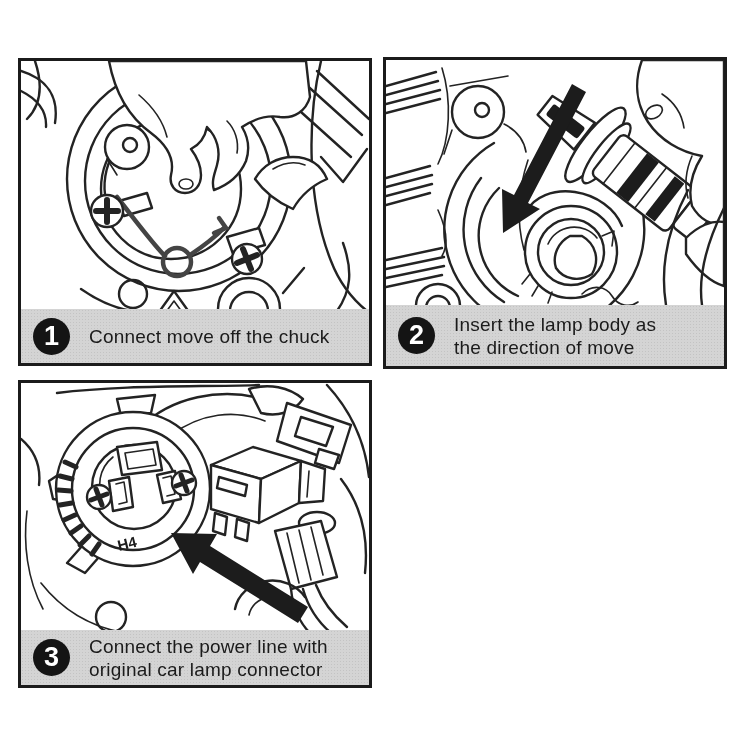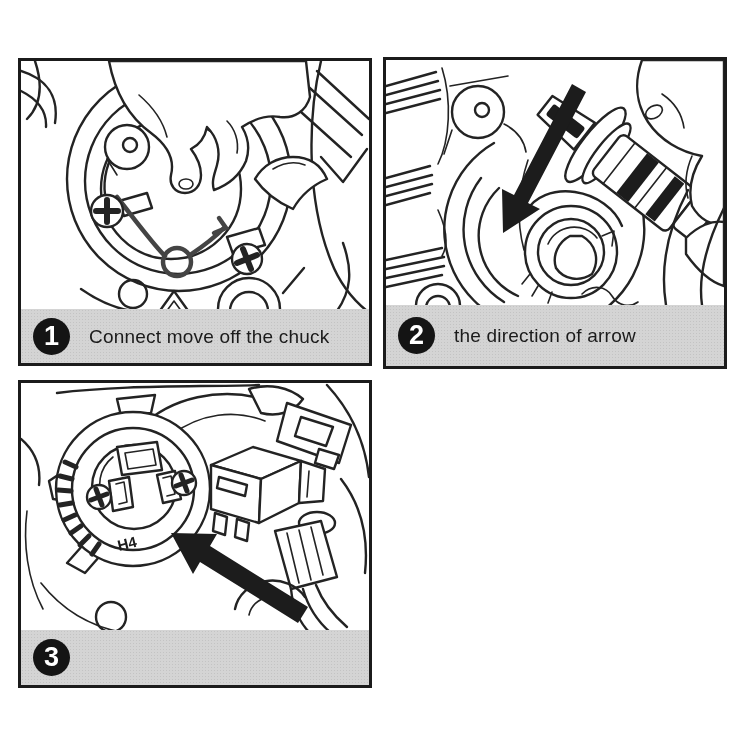--- a/index.html
+++ b/index.html
@@ -180,21 +180,22 @@
         <path class="ln thin" d="M196,234 C206,224 220,226 226,236 C232,246 244,248 252,242"></path>
         <circle class="ln" cx="52" cy="246" r="22"></circle>
         <circle class="ln" cx="52" cy="248" r="12"></circle>
       </g>
 
       <path class="blk" d="M186,24 L200,32 L142,143 L154,149 L117,173 L116,129 L128,135 Z"></path>
     </svg>
     <div class="caption cap-2">
       <div class="badge">2</div>
       <div class="cap-text">
-        <span>the direction of arrow</span>
+        <span>Insert the lamp body as</span>
+        <span>the direction of move</span>
       </div>
     </div>
   </div>
 
   <div class="panel panel-3">
     <svg class="art" width="348" height="250" viewBox="0 0 348 250" preserveAspectRatio="none">
 
       <g>
         <path class="ln" d="M36,10 C100,2 170,4 238,2"></path>
         <path class="ln" d="M120,44 C150,14 200,4 242,16"></path>
@@ -268,16 +269,20 @@
         <path class="ln" d="M295,202 C302,220 312,232 326,244"></path>
         <path class="ln" d="M270,206 C272,226 279,240 289,250"></path>
         <path class="ln" d="M214,226 A38,34 0 0 1 284,214"></path>
         <path class="ln thin" d="M228,232 A24,22 0 0 1 272,224"></path>
       </g>
 
       <path class="blk" d="M287,224 L189,163 L196,151 L150,150 L172,191 L179,179 L277,240 Z"></path>
     </svg>
     <div class="caption cap-3">
       <div class="badge">3</div>
+      <div class="cap-text">
+        <span>Connect the power line with</span>
+        <span>original car lamp connector</span>
+      </div>
     </div>
   </div>
 
 </div>
 
 </body></html>

